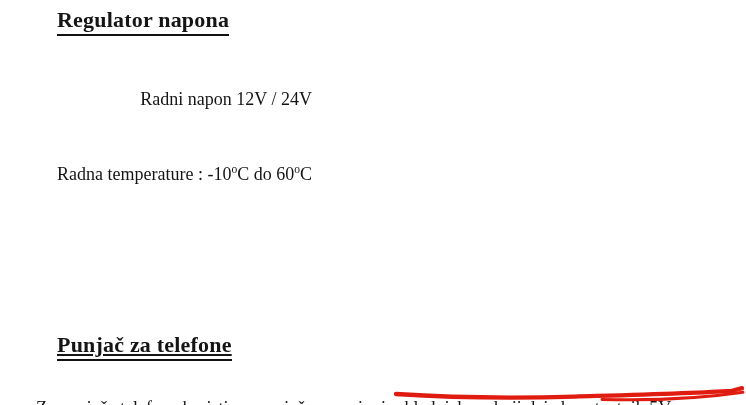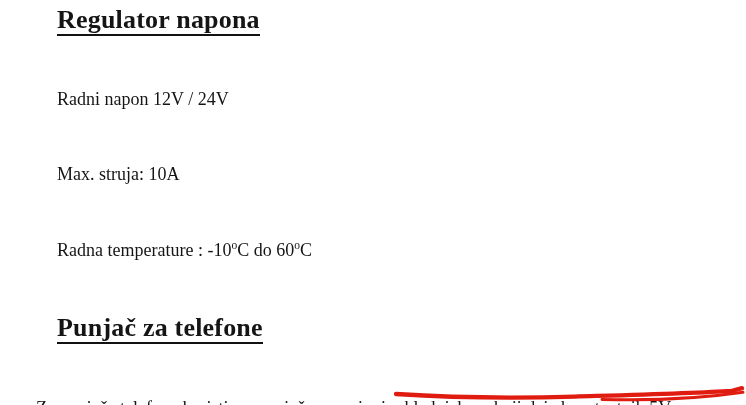--- a/index.html
+++ b/index.html
@@ -12,39 +12,39 @@
     background: #ffffff;
     font-family: "Liberation Serif", serif;
     color: #151515;
     position: relative;
     overflow: hidden;
   }
   .heading {
     position: absolute;
     left: 57px;
     margin: 0;
-    font-size: 26px;
+    font-size: 22px;
     font-weight: 700;
     line-height: 24px;
     letter-spacing: 0.2px;
     border-bottom: 2.5px solid #121212;
     padding-bottom: 1.5px;
     white-space: pre;
   }
   #heading-1 { top: 8px; }
-  #heading-2 { top: 316px; }
+  #heading-2 { top: 333px; text-decoration: underline; }
   .list {
     position: absolute;
     left: 57px;
     top: 37px;
     font-size: 18px;
     line-height: 25.1px;
     white-space: pre-wrap;
   }
-  .line { height: 25.1px; }
+  .line { height: 25.1px; text-align: right; }
   .sup {
     vertical-align: super;
     font-size: 11.5px;
     line-height: 0;
   }
   .para {
     position: absolute;
     left: 36px;
     top: 351px;
     font-size: 18px;
@@ -67,21 +67,20 @@
 </style>
 </head>
 <body>
 
 <div class="sheet">
 
   <h1 class="heading" id="heading-1">Regulator napona</h1>
 
   <div class="list">
     <div class="line">Radni napon 12V / 24V</div>
-    <div class="line">Max. struja: 10A</div>
     <div class="line"><span>Radna temperature : -10</span><span class="sup">o</span><span>C do 60</span><span class="sup">o</span><span>C</span></div>
     
     
     
     
     
     
   </div>
 
   <h2 class="heading" id="heading-2">Punjač za telefone</h2>

